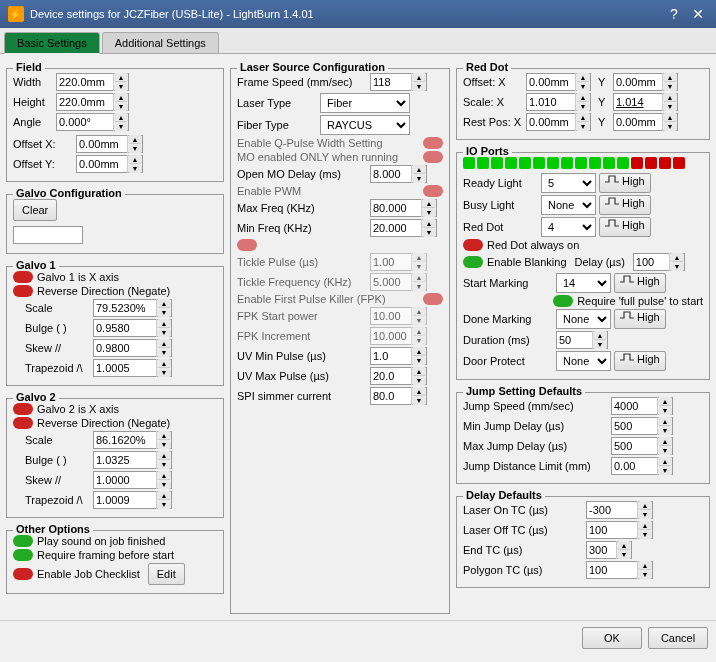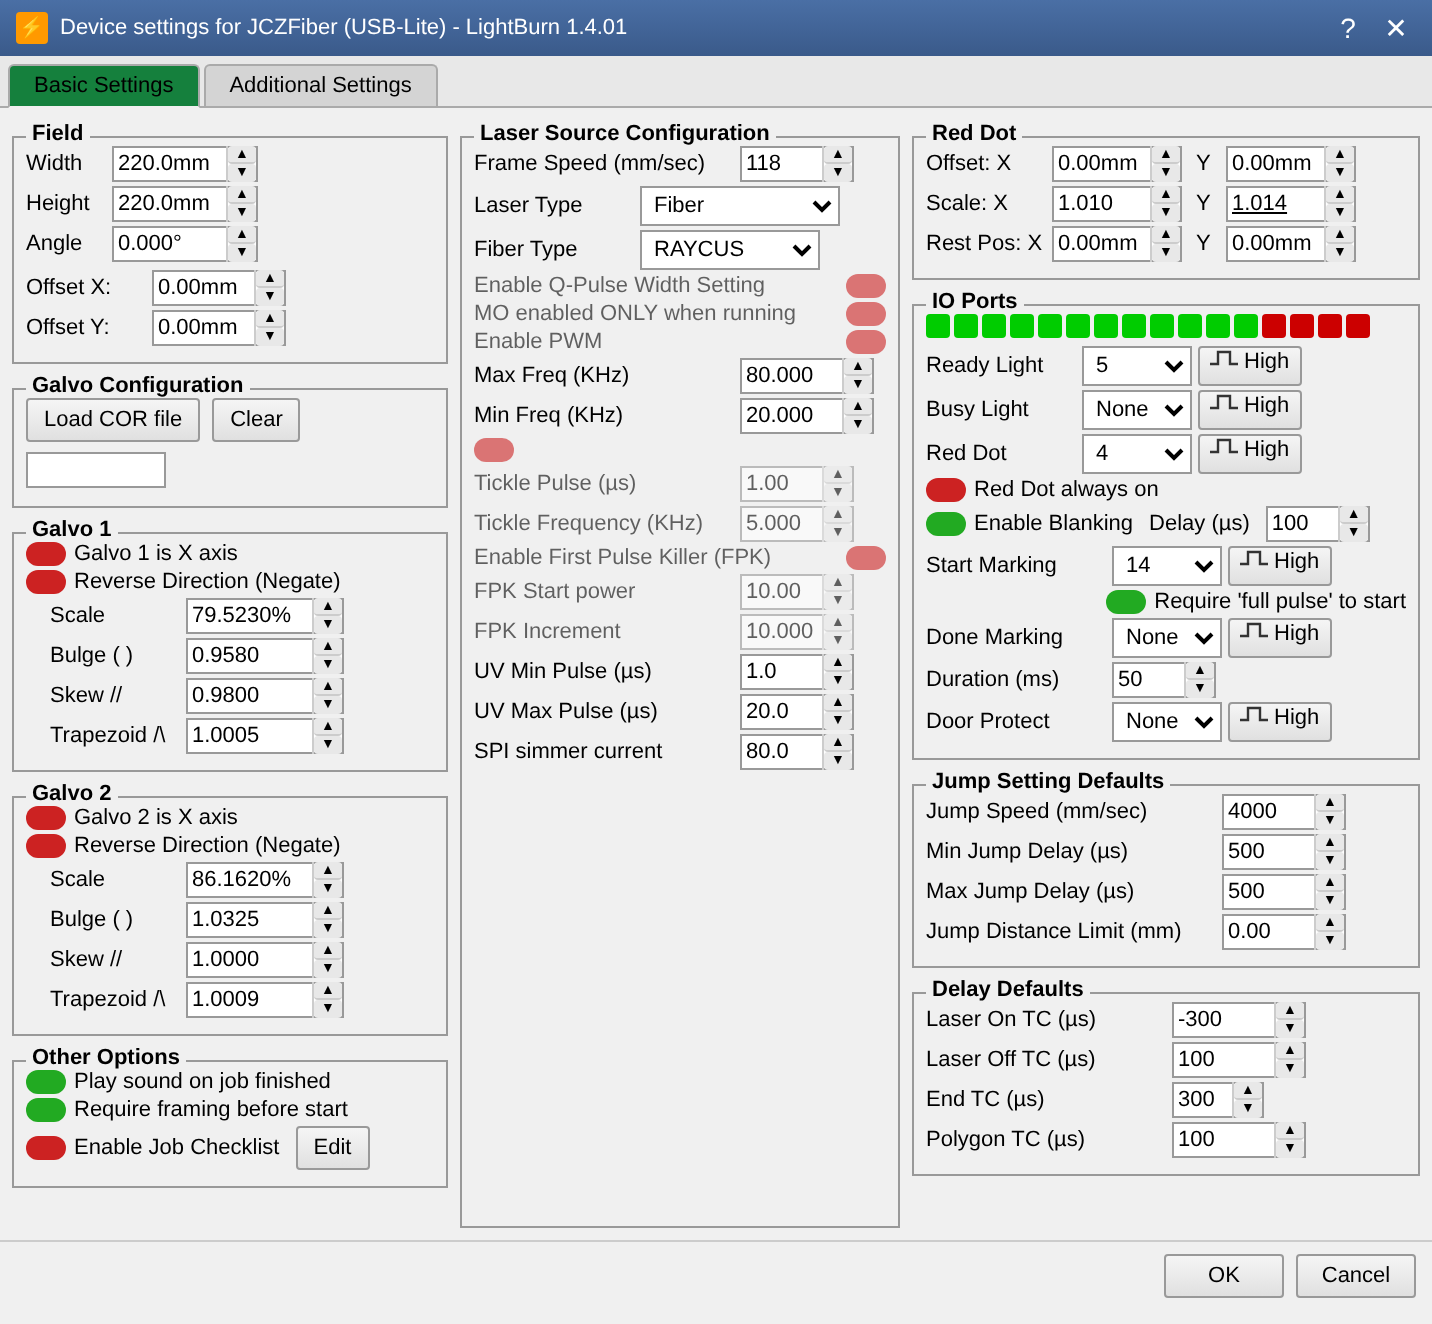--- a/index.html
+++ b/index.html
@@ -124,21 +124,20 @@
                 <button class="spin-down">▼</button>
               </div>
           </div>
         </div>
       </div>
     </div>
 
     <div class="group-box">
       <span class="group-box-title">Galvo Configuration</span>
       <div class="row" style="gap:6px">
-        <button>Load COR file</button>
         <button>Clear</button>
       </div>
       <input type="text" class="full-width-input" value="" style="margin-top: 3px;">
     </div>
 
     <div class="group-box">
       <span class="group-box-title">Galvo 1</span>
       <div class="checkbox-row">
         <span class="toggle-led led-red"></span>
         <span>Galvo 1 is X axis</span>
@@ -267,37 +266,47 @@
         <div class="spin-box">
           <input type="text" style="width: 40px;" value="118">
           <div class="spin-arrows">
               <button class="spin-up">▲</button>
               <button class="spin-down">▼</button>
             </div>
         </div>
       </div>
       <div class="row">
         <span class="label" style="width:80px">Laser Type</span>
-        <select style="width:100px">
+        <select style="width:90px">
           <option>Fiber</option>
         </select>
       </div>
       <div class="row">
         <span class="label" style="width:80px">Fiber Type</span>
         <select style="width:90px">
           <option>RAYCUS</option>
         </select>
       </div>
       <div class="row" style="opacity:0.6">
         <span class="label" style="flex:1">Enable Q-Pulse Width Setting</span>
         <span class="toggle-led led-red"></span>
       </div>
       <div class="row" style="opacity:0.6">
         <span class="label" style="flex:1">MO enabled ONLY when running</span>
         <span class="toggle-led led-red"></span>
+      </div>
+      <div class="row">
+        <span class="label" style="width:130px">Open MO Delay (ms)</span>
+        <div class="spin-box">
+          <input type="text" style="width: 40px;" value="8.000">
+          <div class="spin-arrows">
+              <button class="spin-up">▲</button>
+              <button class="spin-down">▼</button>
+            </div>
+        </div>
       </div>
       <div class="row" style="opacity:0.6">
         <span class="label" style="flex:1">Enable PWM</span>
         <span class="toggle-led led-red"></span>
       </div>
       <div class="row">
         <span class="label" style="width:130px">Max Freq (KHz)</span>
         <div class="spin-box">
           <input type="text" style="width: 50px;" value="80.000">
           <div class="spin-arrows">

